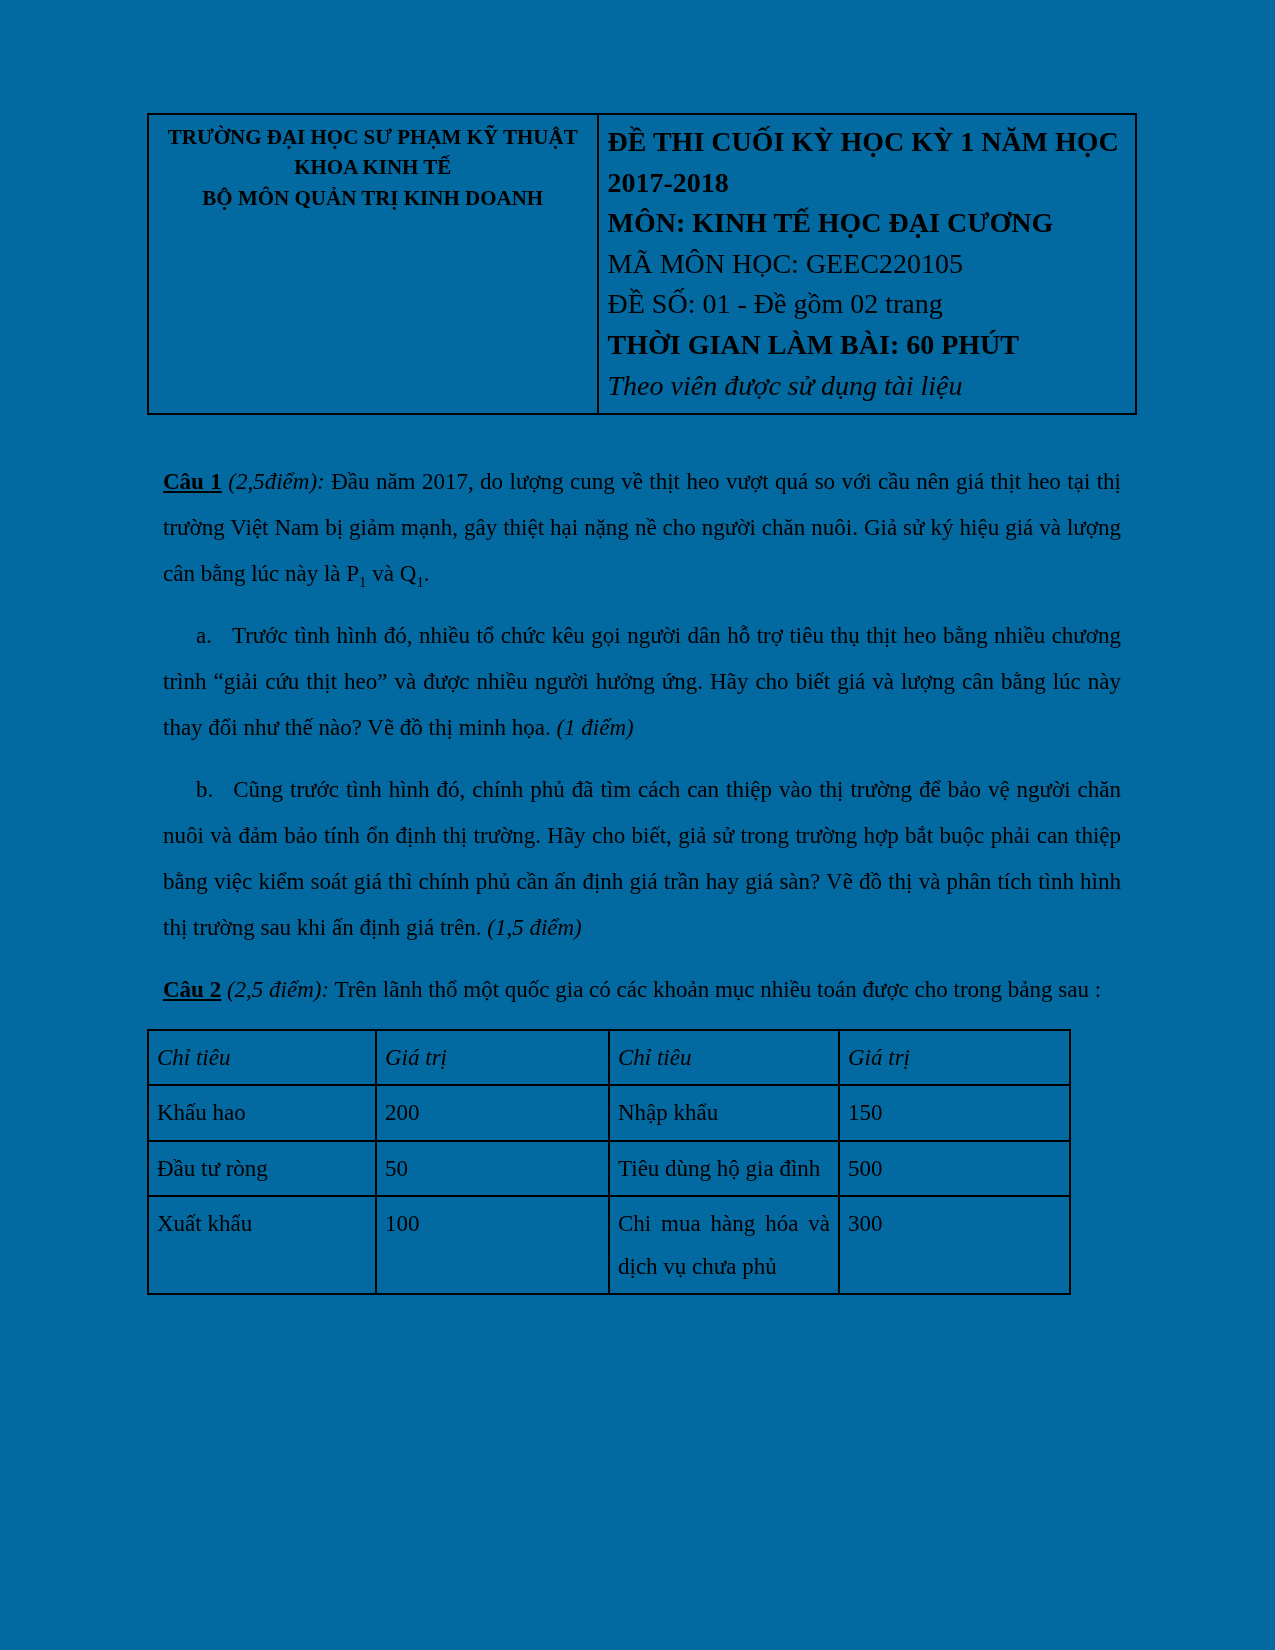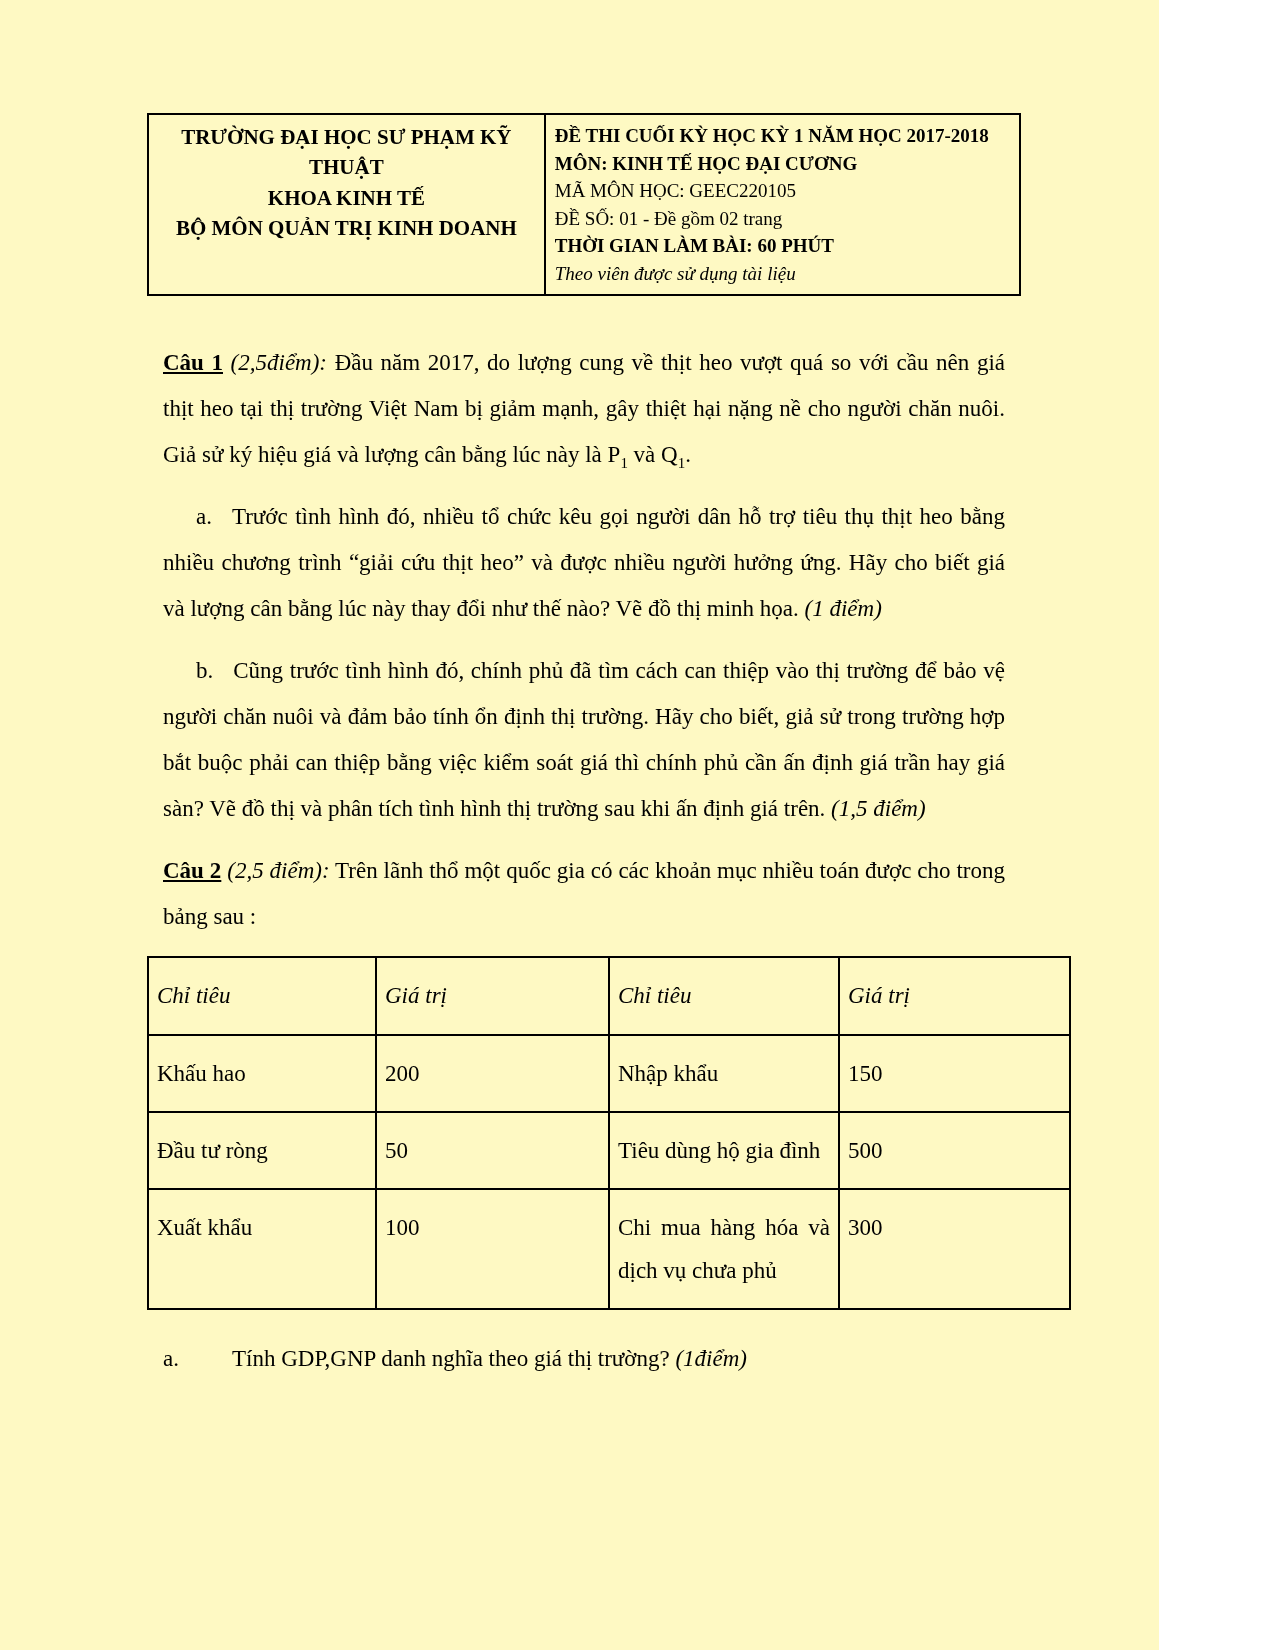--- a/index.html
+++ b/index.html
@@ -2,48 +2,48 @@
 <html><head>
 <meta charset="utf-8">
 <style>
   * { margin:0; padding:0; box-sizing:border-box; }
   html,body { background:#ffffff; }
   body {
     width:1275px; height:1650px;
     font-family:"Liberation Serif","DejaVu Serif",serif;
     color:#000; overflow:hidden;
   }
-  .page { width:1159px; height:1650px; padding:113px 138px 0 147px; background:#fef9c3; }
+  .page { width:1275px; height:1650px; padding:113px 138px 0 147px; background:#0369a1; }
 
   
   .header-table { width:100%; border-collapse:collapse; }
   .header-table td { border:2px solid #000; vertical-align:top; }
   .cell-left {
     width:45.5%; text-align:center; font-weight:bold;
     font-size:21px; line-height:1.45; padding:7px 6px;
   }
-  .cell-right { width:54.5%; font-size:19px; line-height:1.45; padding:7px 12px 7px 9px; }
+  .cell-right { width:54.5%; font-size:28px; line-height:1.45; padding:7px 12px 7px 9px; }
   .b { font-weight:bold; }
   .i { font-style:italic; }
 
   
   .body-text { margin-top:44px; font-size:23px; line-height:2.0; text-align:justify; }
   .body-text p { margin:16px; }
   .q-label { font-weight:bold; text-decoration:underline; }
   .pts { font-style:italic; }
   .item { text-indent:33px; }
   .tab-small { display:inline-block; width:20px; }
   .tab-large { display:inline-block; width:53px; }
   sub { font-size:0.65em; line-height:0; vertical-align:sub; }
 
   
   .data-table { width:922px; border-collapse:collapse; table-layout:fixed; margin-top:6px; }
   .data-table td {
     border:2px solid #000; font-size:23px; line-height:1.88;
-    padding:16px 8px; vertical-align:top; text-align:justify;
+    padding:5px 8px; vertical-align:top; text-align:justify;
   }
   .data-table .hdr { font-style:italic; }
 
   .post-list { margin-top:26px; }
 </style>
 </head>
 <body>
 
 <div class="page">
 
@@ -106,17 +106,16 @@
         <tr>
           <td>Xuất khẩu</td>
           <td>100</td>
           <td>Chi mua hàng hóa và dịch vụ chưa phủ</td>
           <td>300</td>
         </tr>
       </tbody>
     </table>
 
     <div class="post-list">
-      <p><span>a.</span><span class="tab-large"></span><span>Tính GDP,GNP danh nghĩa theo giá thị trường? </span><span class="pts">(1điểm)</span></p>
     </div>
 
   </div>
 </div>
 
 </body></html>

